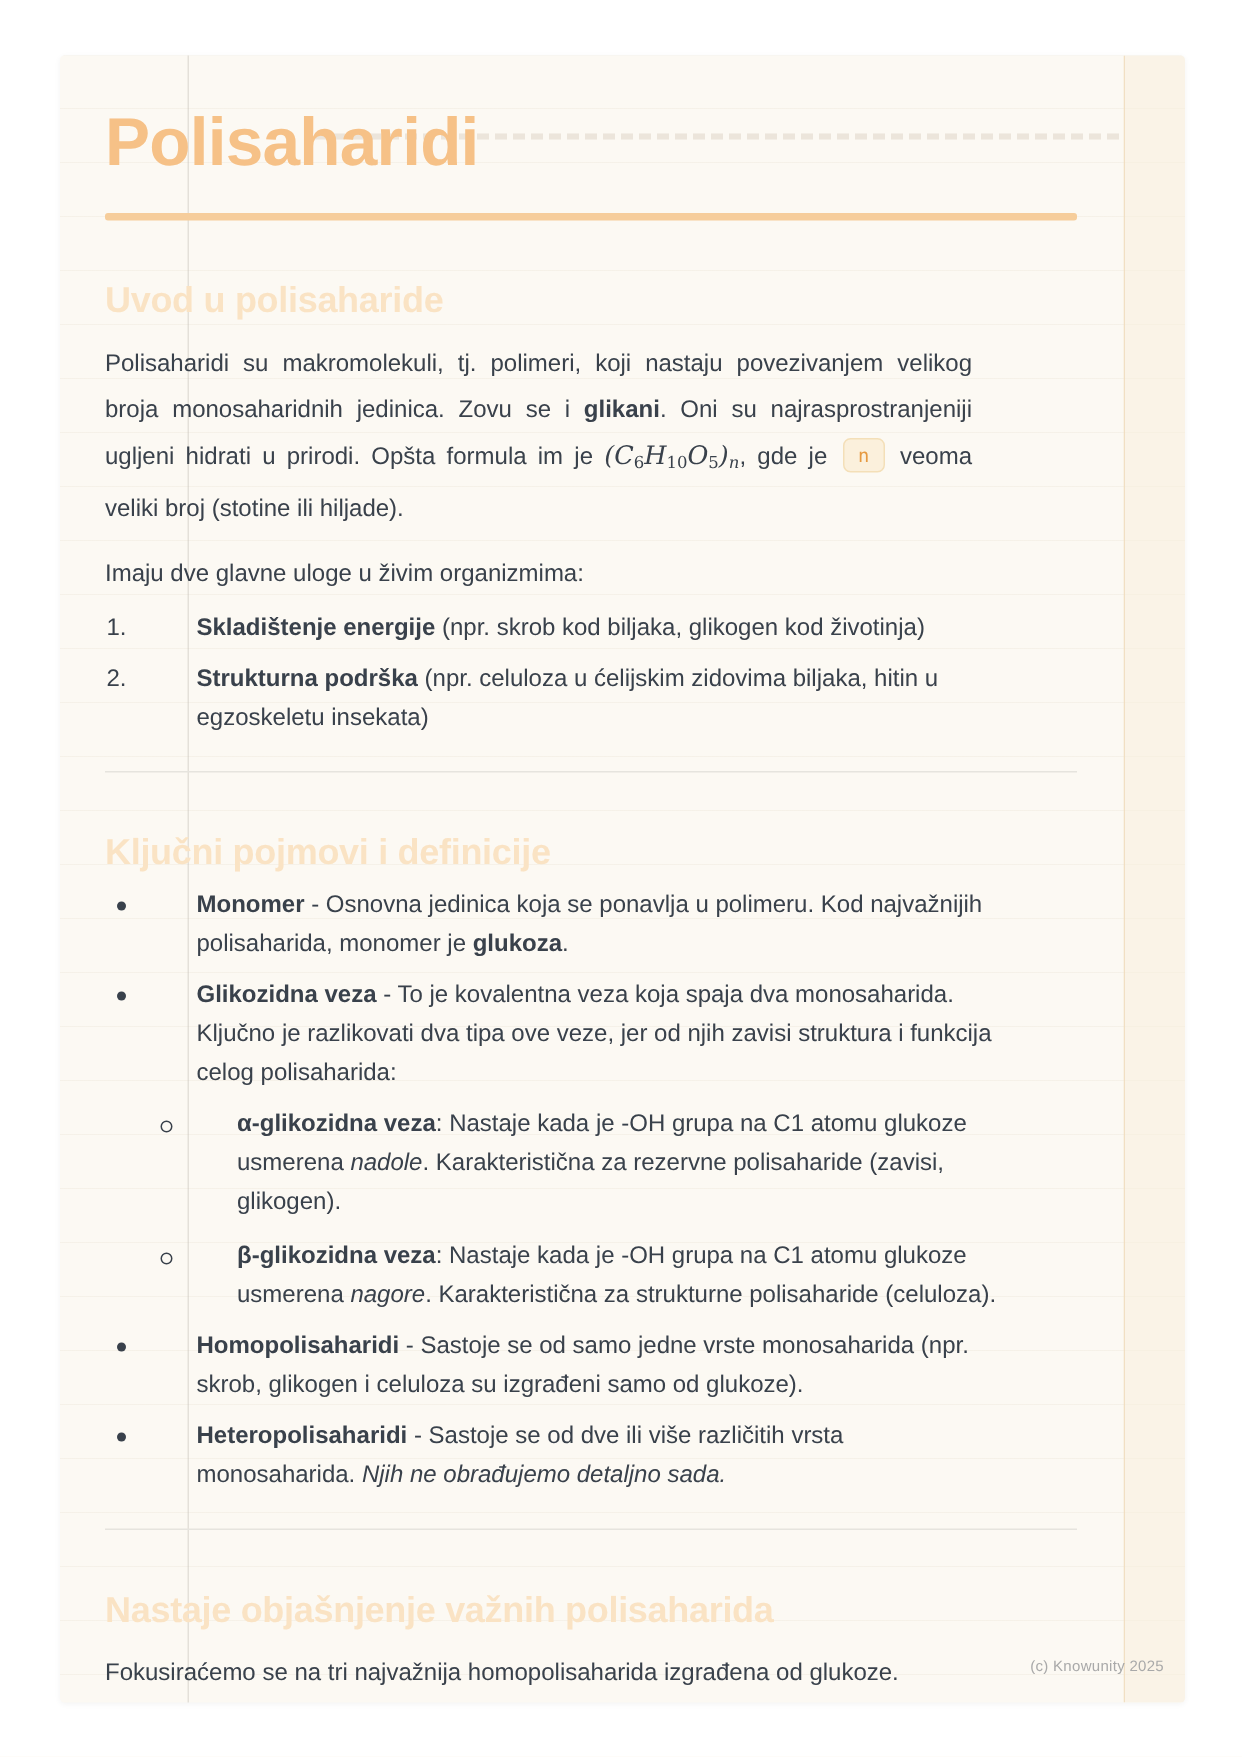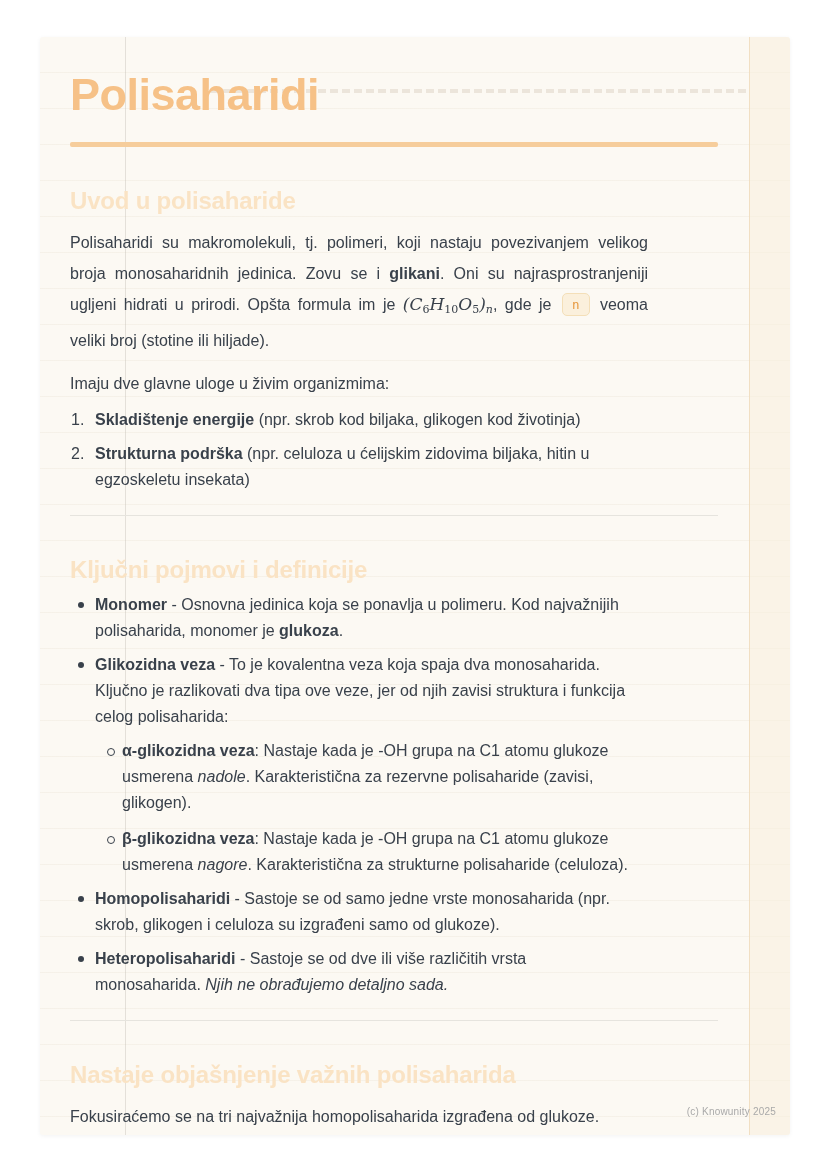--- a/index.html
+++ b/index.html
@@ -44,21 +44,21 @@
   h2{
     margin:40px 0 0;font-size:24px;line-height:28px;font-weight:700;
     color:#fae3c4;letter-spacing:-.2px;
   }
   .para{margin-top:12px;width:578px;}
   .para .line{line-height:31px;}
   .para .line.j{text-align:justify;text-align-last:justify;}
   .list{margin-top:8px;}
   .li{position:relative;padding-left:25px;}
   .list > .li + .li{margin-top:8px;}
-  .li .line{line-height:26px;}
+  .li .line{line-height:26px;margin-left:36px;}
   .marker{position:absolute;left:0;top:0;line-height:26px;}
   .marker.num{left:1px;}
   .marker.dot{left:8px;top:10px;width:6px;height:6px;border-radius:50%;background:#39414b;}
   .marker.circ{left:12px;top:10px;width:6px;height:6px;border-radius:50%;border:1.5px solid #39414b;background:transparent;}
   .sublist{margin-top:8px;}
   .sublist > .li{padding-left:27px;}
   .sublist > .li + .li{margin-top:10px;}
   hr.divider{
     margin:22px 0 0;border:none;height:0;
     border-top:1px solid #e6e4de;width:648px;

